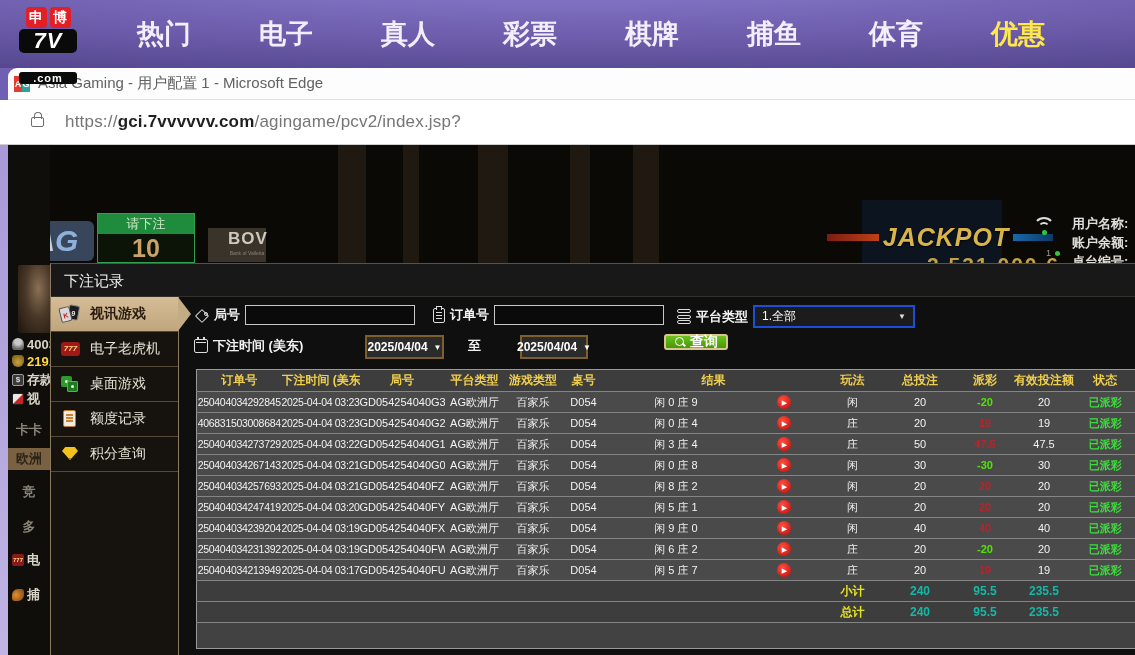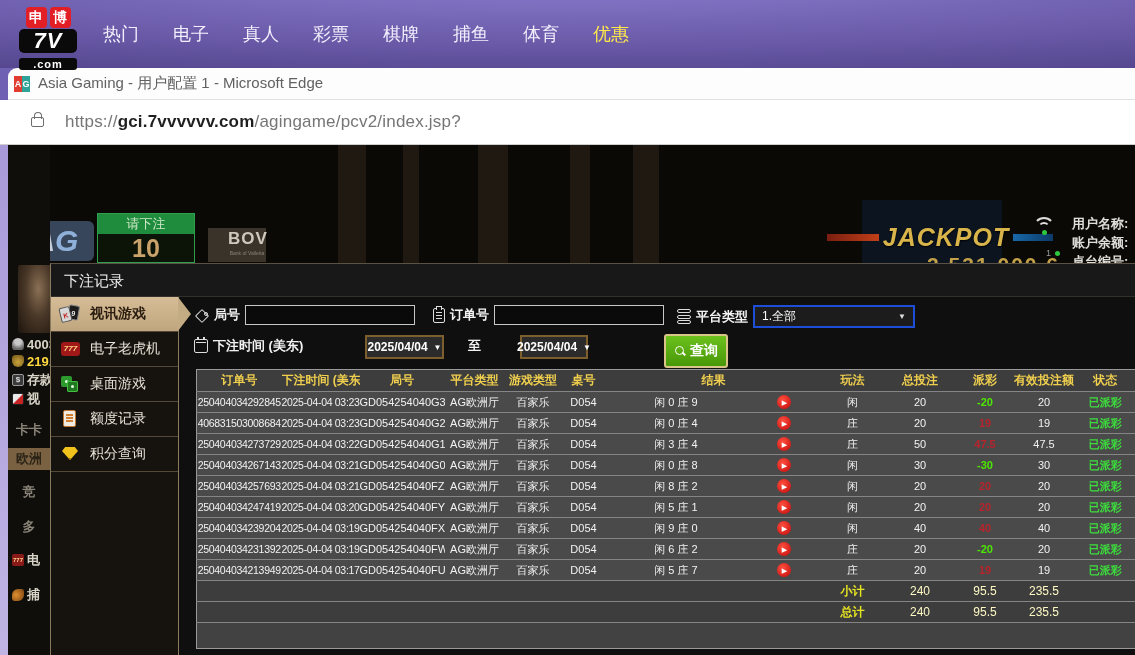--- a/index.html
+++ b/index.html
@@ -10,23 +10,23 @@
   
   .topbar { position:relative; height:68px;
     background:radial-gradient(ellipse 130% 170% at 50% -30%, #8a7cce 0%, #6a5aa8 55%, #4c3e84 100%); }
   .logo { position:absolute; left:19px; top:7px; width:58px; text-align:center; }
   .logo-badges { display:flex; gap:3px; justify-content:center; }
   .logo-badge { width:21px; height:21px; background:#e31f26; color:#fff; font-weight:bold;
     font-size:14px; line-height:21px; border-radius:4px; }
   .logo-name { margin-top:1px; background:#0a0a0a; color:#fff; border-radius:5px;
     font-size:22px; font-weight:bold; font-style:italic; line-height:24px; letter-spacing:1px; }
   .logo-tld { background:#0a0a0a; color:#fff; border-radius:3px; font-size:11px;
-    font-weight:bold; line-height:12px; margin-top:5px; letter-spacing:1px; }
+    font-weight:bold; line-height:12px; margin-top:19px; letter-spacing:1px; }
   .nav { position:absolute; left:103px; top:0; height:68px; display:flex; align-items:center; gap:34px; }
-  .nav-item { color:#f2eefc; font-size:18px; font-weight:normal; cursor:pointer; }
+  .nav-item { color:#f2eefc; font-size:27px; font-weight:bold; cursor:pointer;margin-left:34px; }
   .nav-item.hl { color:#ffe94a; }
 
   
   .titlebar-wrap { height:32px; background:#6f60b4; }
   .titlebar { margin-left:8px; height:32px; background:#fdfdfd; border-radius:9px 0 0 0;
     display:flex; align-items:center; padding-left:4px; border-bottom:1px solid #e3e3e3; }
   .favicon { width:16px; height:16px; display:flex; margin:0 8px 0 2px; }
   .favicon span { width:8px; height:16px; color:#fff; font-size:9px; font-weight:bold;
     text-align:center; line-height:16px; }
   .fav-a { background:#e03c30; }
@@ -163,21 +163,21 @@
   .cal-ic::before { content:''; position:absolute; left:1px; top:2px; right:1px; height:1.4px; background:#ddd; }
   .cal-ic::after { content:''; position:absolute; left:2px; top:-3px; width:2px; height:3px;
     background:#ddd; box-shadow:6px 0 0 #ddd; }
   .date-box { background:#2b2b2b; border:2px solid #7d5f2e; color:#fff; font-size:12px; font-weight:bold;
     height:24px; display:flex; align-items:center; justify-content:center; gap:6px; cursor:pointer; }
   .date-box .arr { font-size:8px; }
   .select-box { background:#1c1c1c; border:2px solid #1d4ed8; color:#fff; font-size:12px;
     height:23px; display:flex; align-items:center; padding:0 7px; justify-content:space-between; cursor:pointer; }
   .select-box .arr { font-size:8px; color:#ddd; }
   .search-btn { background:linear-gradient(180deg,#6cc11c,#489708); border:2px solid #d9c489;
-    border-radius:3px; color:#fff; font-size:14px; font-weight:bold; height:34px; padding:0 8px;
+    border-radius:3px; color:#fff; font-size:14px; font-weight:bold; height:16px; padding:0 8px;
     display:flex; align-items:center; gap:4px; cursor:pointer; }
   .mag-ic { width:12px; height:12px; position:relative; }
   .mag-ic::before { content:''; position:absolute; left:1px; top:1px; width:7px; height:7px;
     border:1.6px solid #fff; border-radius:50%; }
   .mag-ic::after { content:''; position:absolute; left:8px; top:8px; width:4px; height:1.6px;
     background:#fff; transform:rotate(45deg); }
 
   
   .records { margin-left:17px; border-collapse:collapse; table-layout:fixed; width:940px;
     border:1px solid #9a9a9a; }
@@ -188,21 +188,21 @@
   .records .data-row td:nth-child(1), .records .data-row td:nth-child(2) { font-size:10.5px; letter-spacing:-.3px; }
   .pay-win { color:#b7242c !important; font-weight:bold; }
   .pay-loss { color:#4ce600 !important; font-weight:bold; }
   .status-green { color:#3ddc3d !important; font-weight:bold; }
   .play-btn { display:inline-flex; width:14px; height:14px; border-radius:50%;
     background:radial-gradient(circle at 40% 35%, #ff5040, #c00808); align-items:center;
     justify-content:center; cursor:pointer; }
   .play-tri { color:#fff; font-size:7px; line-height:1; margin-left:1px; }
   .sum-row td { background:#3d3d3d; height:21px; font-size:12px; }
   .sum-label { color:#e6e322; font-weight:bold; text-align:center; }
-  .sum-val { color:#fef9c3; font-weight:normal; text-align:center; }
+  .sum-val { color:#14b8a6; font-weight:bold; text-align:center; }
   .filler td { background:#424242; height:26px; }
 </style>
 </head>
 <body>
 
 <div id="app">
 
   <div class="topbar">
     <div class="logo">
       <div class="logo-badges">

